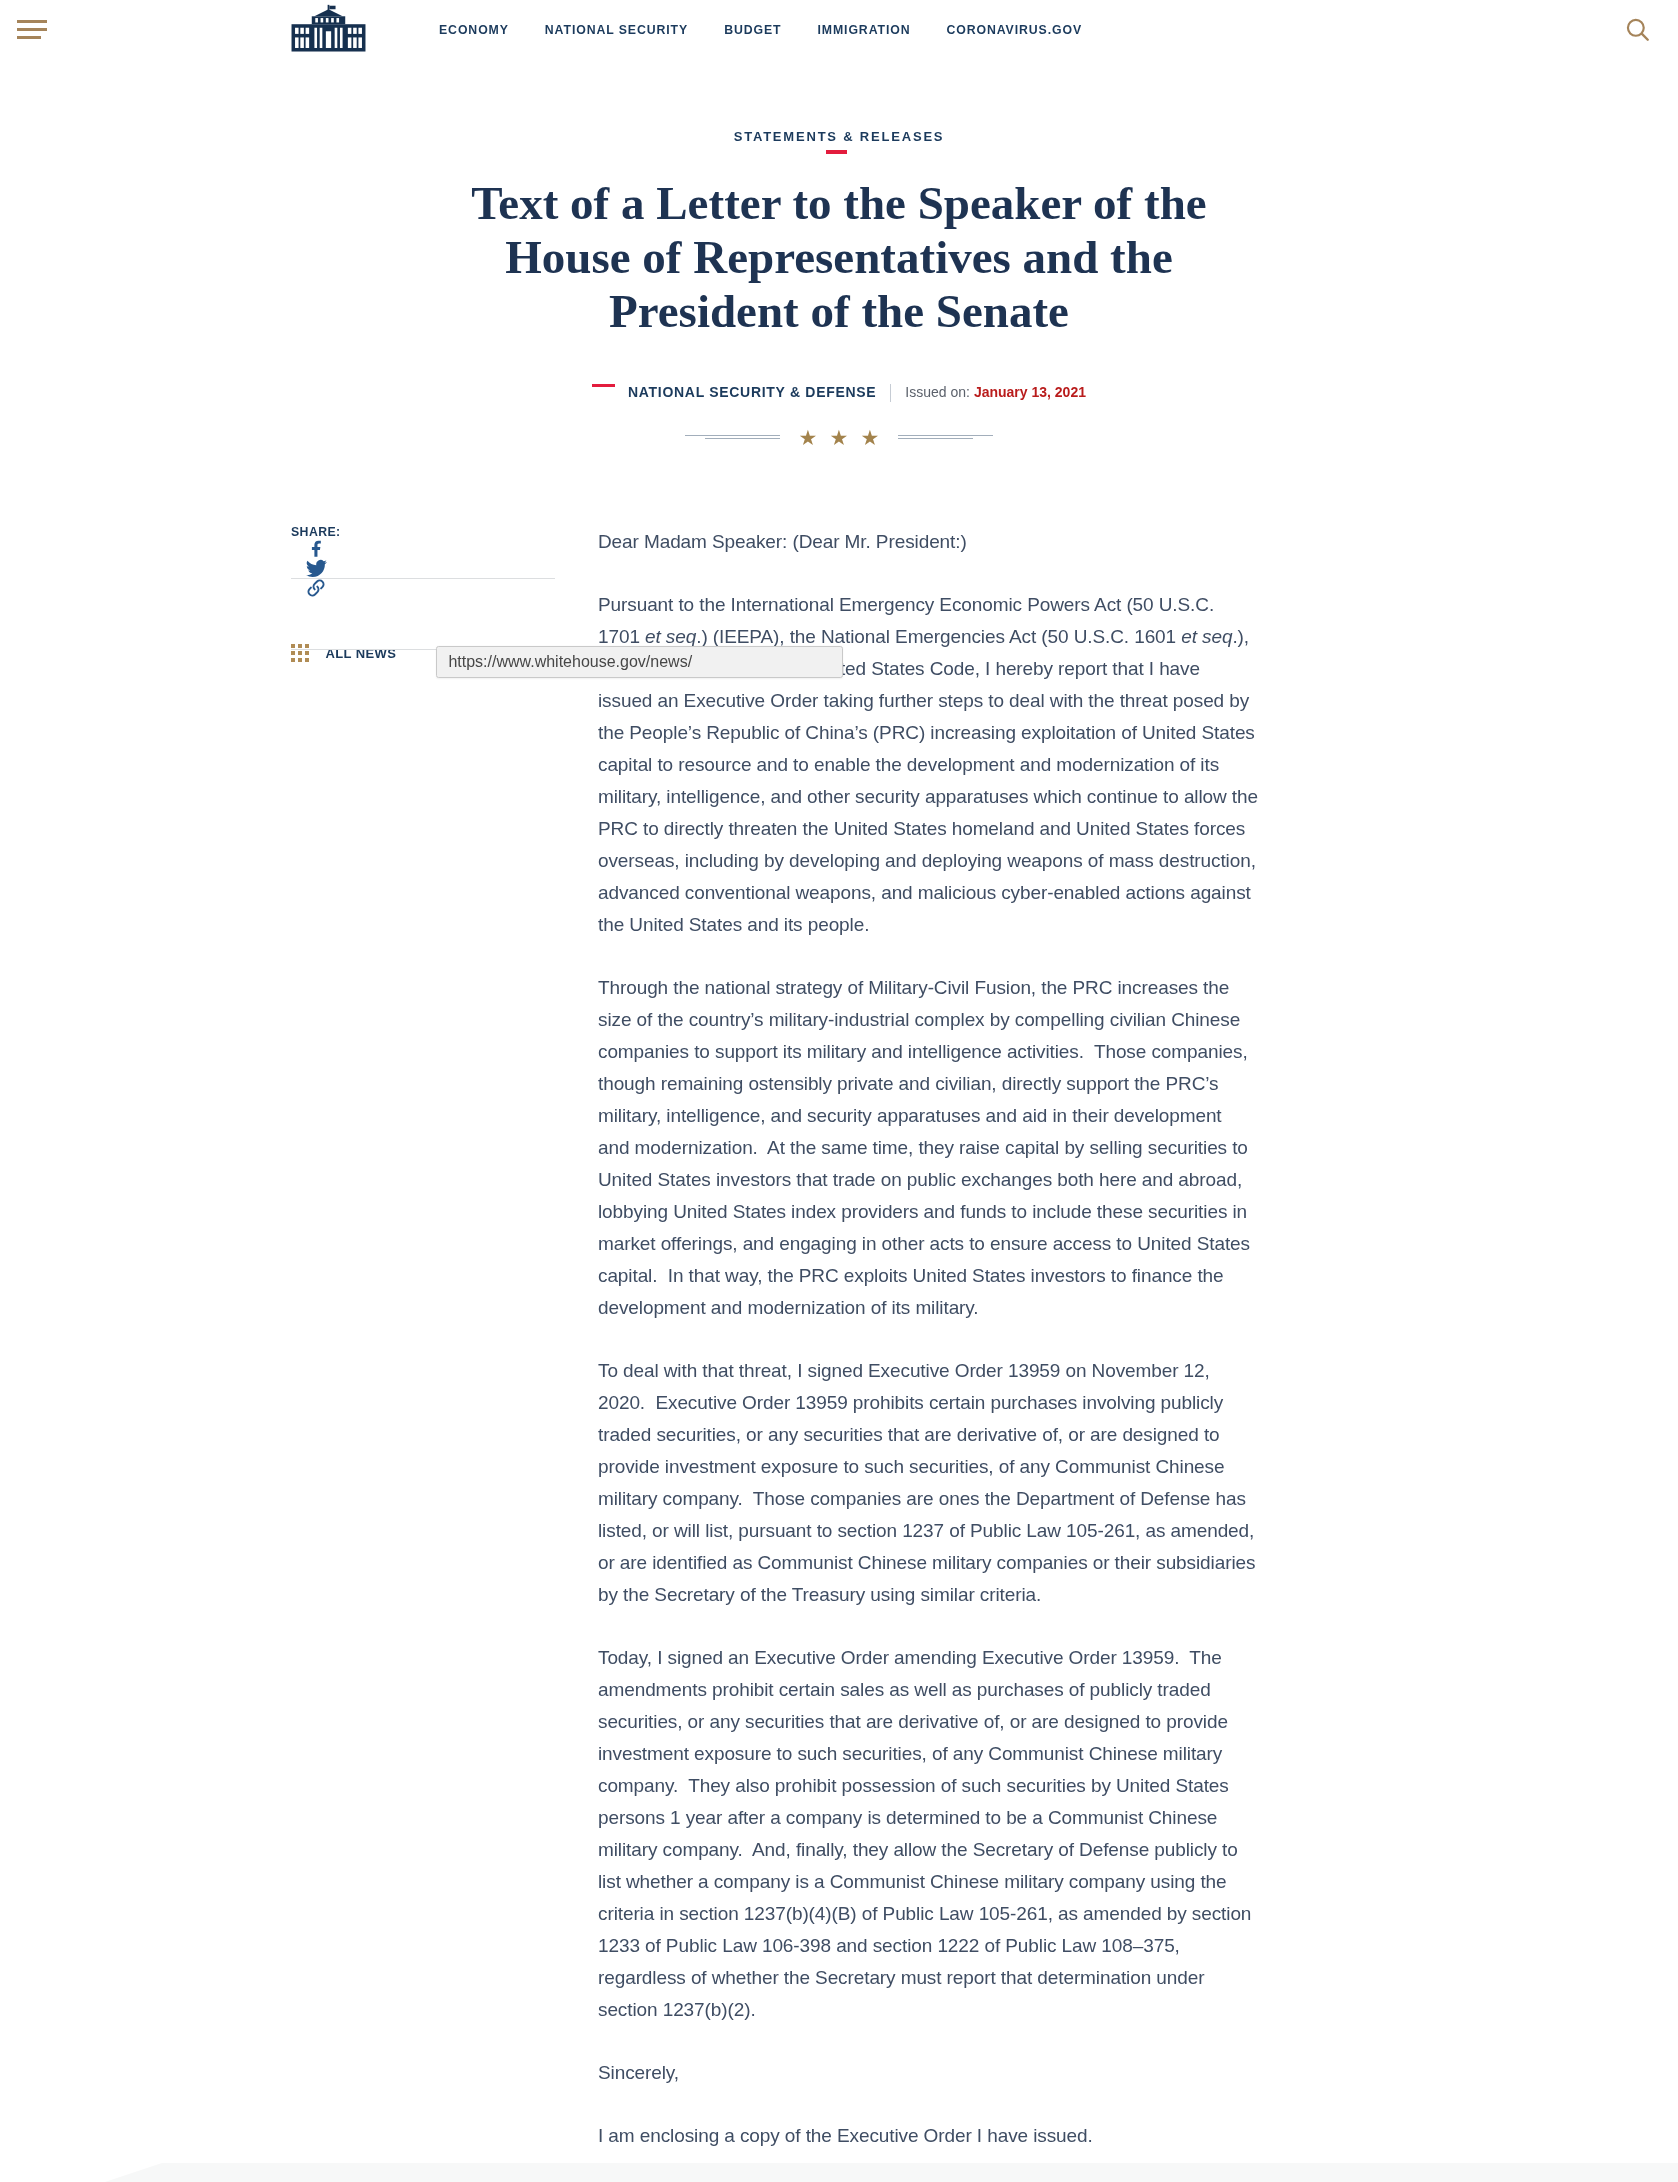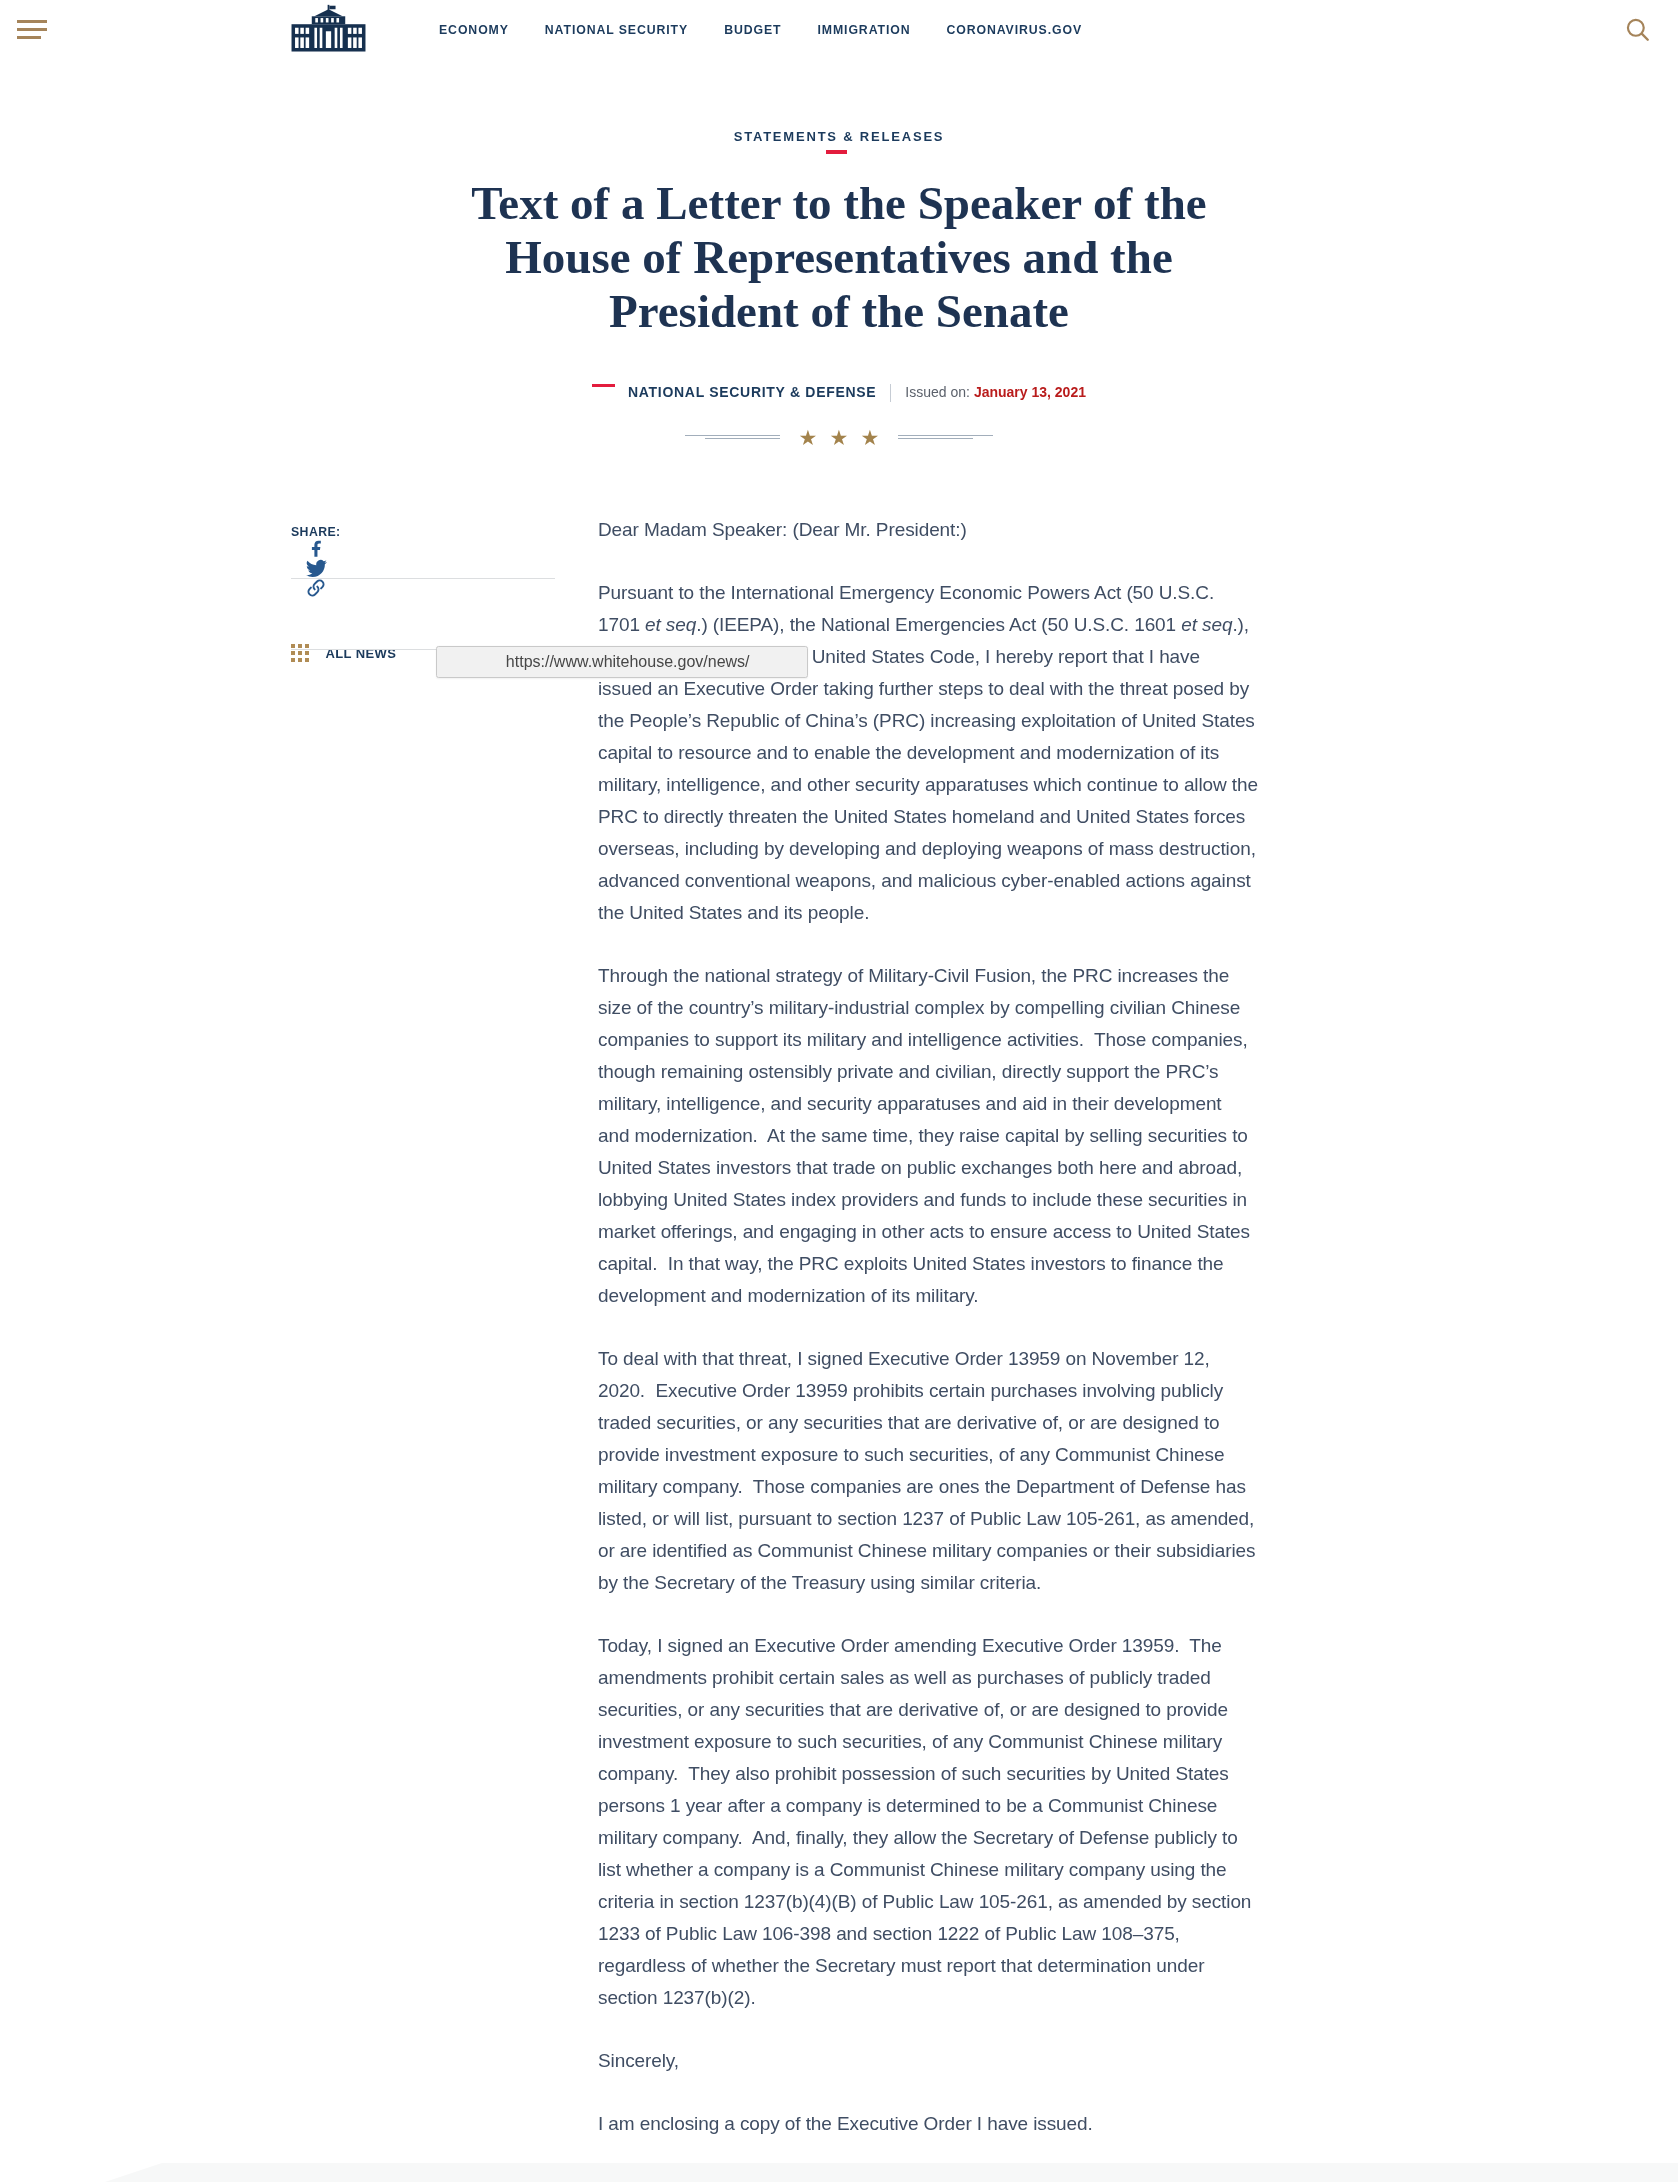--- a/index.html
+++ b/index.html
@@ -46,27 +46,27 @@
   .share-label{font-size:12.3px;font-weight:bold;letter-spacing:0.4px;color:#1b3a5c;margin-right:23px;}
   .share-btn{background:none;border:0;padding:0;margin-right:22px;cursor:pointer;height:19.3px;}
   .sidebar-hr{position:absolute;left:291px;width:264px;height:0.9px;background:#dcdee0;}
   .hr1{top:578px;} .hr2{top:649px;}
   .allnews{position:absolute;left:291px;top:600px;display:flex;align-items:center;text-decoration:none;cursor:pointer;margin-top:44px;}
   .grid-icon{width:18.4px;height:18.4px;display:grid;grid-template-columns:repeat(3,4.4px);grid-template-rows:repeat(3,4.4px);gap:2.6px;margin-right:16px;}
   .grid-icon i{background:#b08c55;display:block;}
   .allnews-label{font-size:13px;font-weight:bold;letter-spacing:0.4px;color:#1b3a5c;}
 
   
-  .tooltip{position:absolute;left:436px;top:646px;width:372px;height:32px;box-sizing:border-box;
+  .tooltip{position:absolute;left:436px;top:646px;width:407px;height:32px;box-sizing:border-box;
            background:#f1f1f1;border:0.9px solid #c9c9c9;border-radius:2.6px;display:flex;align-items:center;
-           padding-left:11.4px;font-size:16px;color:#474747;z-index:5;box-shadow:0 0.9px 1.8px rgba(0,0,0,.06);justify-content:center;}
+           padding-left:11.4px;font-size:16px;color:#474747;z-index:5;box-shadow:0 0.9px 1.8px rgba(0,0,0,.06);}
 
   
   .letter{position:absolute;left:598px;top:510px;width:660px;}
-  .letter p{margin:4px 0 31px 0;font-size:19px;line-height:32px;color:#3f4d63;white-space:pre-wrap;letter-spacing:-0.1px;}
+  .letter p{margin:16px 0 31px 0;font-size:19px;line-height:32px;color:#3f4d63;white-space:pre-wrap;letter-spacing:-0.1px;}
   .letter em{font-style:italic;}
 
   
   .footer-strip{position:absolute;left:0;top:2163px;width:1678px;height:19.3px;background:#f7f8f8;
                 clip-path:polygon(162px 0,1678px 0,1678px 19.3px,104px 19.3px);}
 </style>
 </head>
 <body>
 
 <div class="page">

